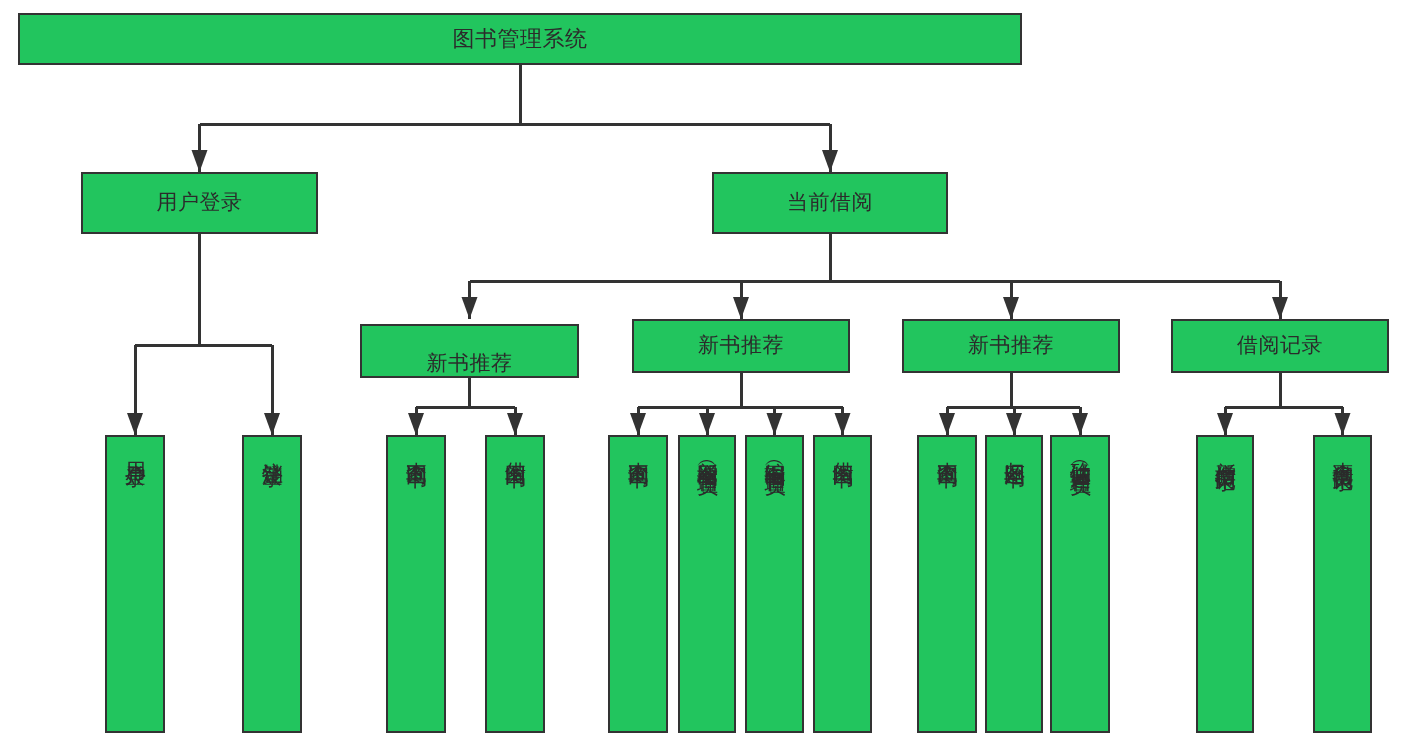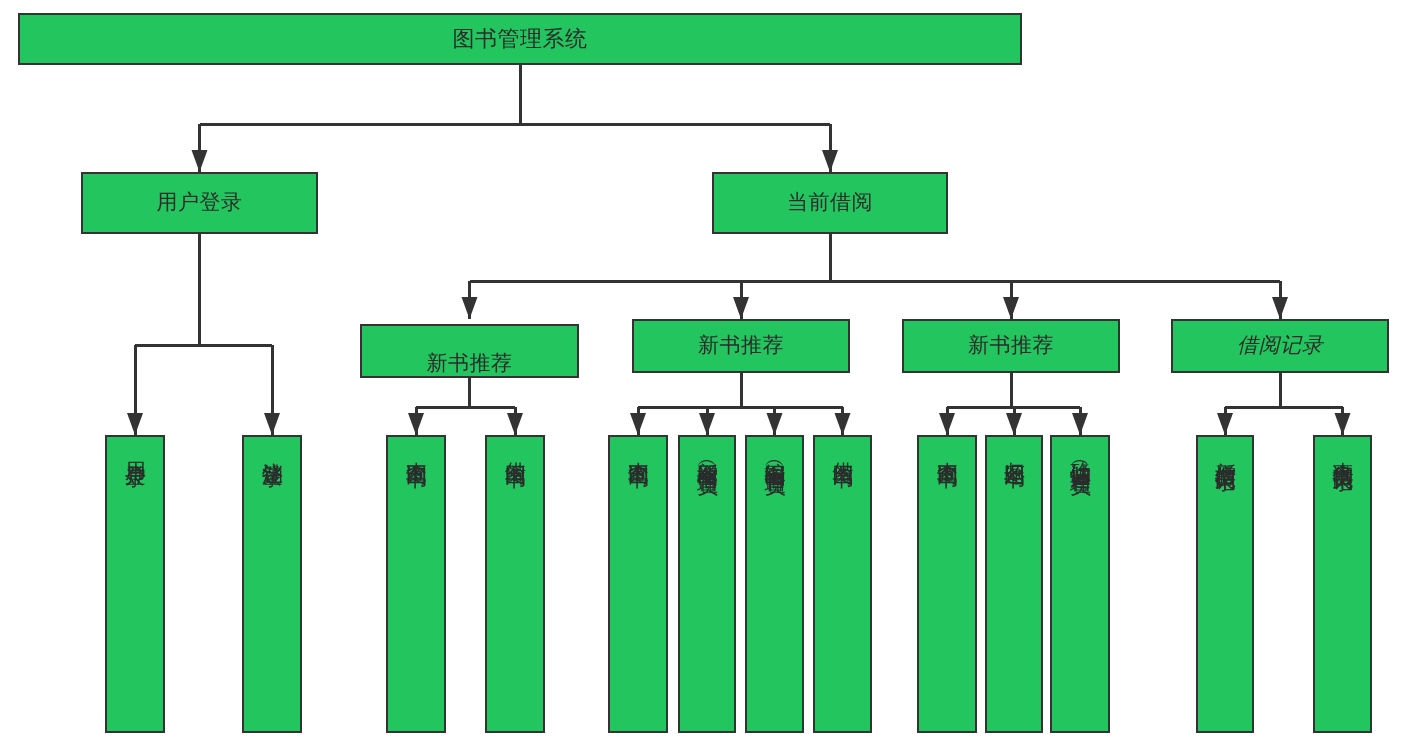--- a/index.html
+++ b/index.html
@@ -147,21 +147,21 @@
       </div>
       <div class="node horiz" style="left: 360px; top: 324px; width: 219px; height: 54px; align-items: flex-end;">
         <span class="node-label">新书推荐</span>
       </div>
       <div class="node horiz" style="left: 632px; top: 319px; width: 218px; height: 54px;">
         <span class="node-label">新书推荐</span>
       </div>
       <div class="node horiz" style="left: 902px; top: 319px; width: 218px; height: 54px;">
         <span class="node-label">新书推荐</span>
       </div>
-      <div class="node horiz" style="left: 1171px; top: 319px; width: 218px; height: 54px; font-style: italic;">
+      <div class="node horiz" style="left: 1171px; top: 319px; width: 218px; height: 54px;">
         <span class="node-label">借阅记录</span>
       </div>
       <div class="node vert" style="left: 105px; top: 435px; width: 60px; height: 298px;">
         <span class="node-label">用户登录</span>
       </div>
       <div class="node vert" style="left: 242px; top: 435px; width: 60px; height: 298px;">
         <span class="node-label">注销登录</span>
       </div>
       <div class="node vert" style="left: 386px; top: 435px; width: 60px; height: 298px;">
         <span class="node-label">查询图书</span>

